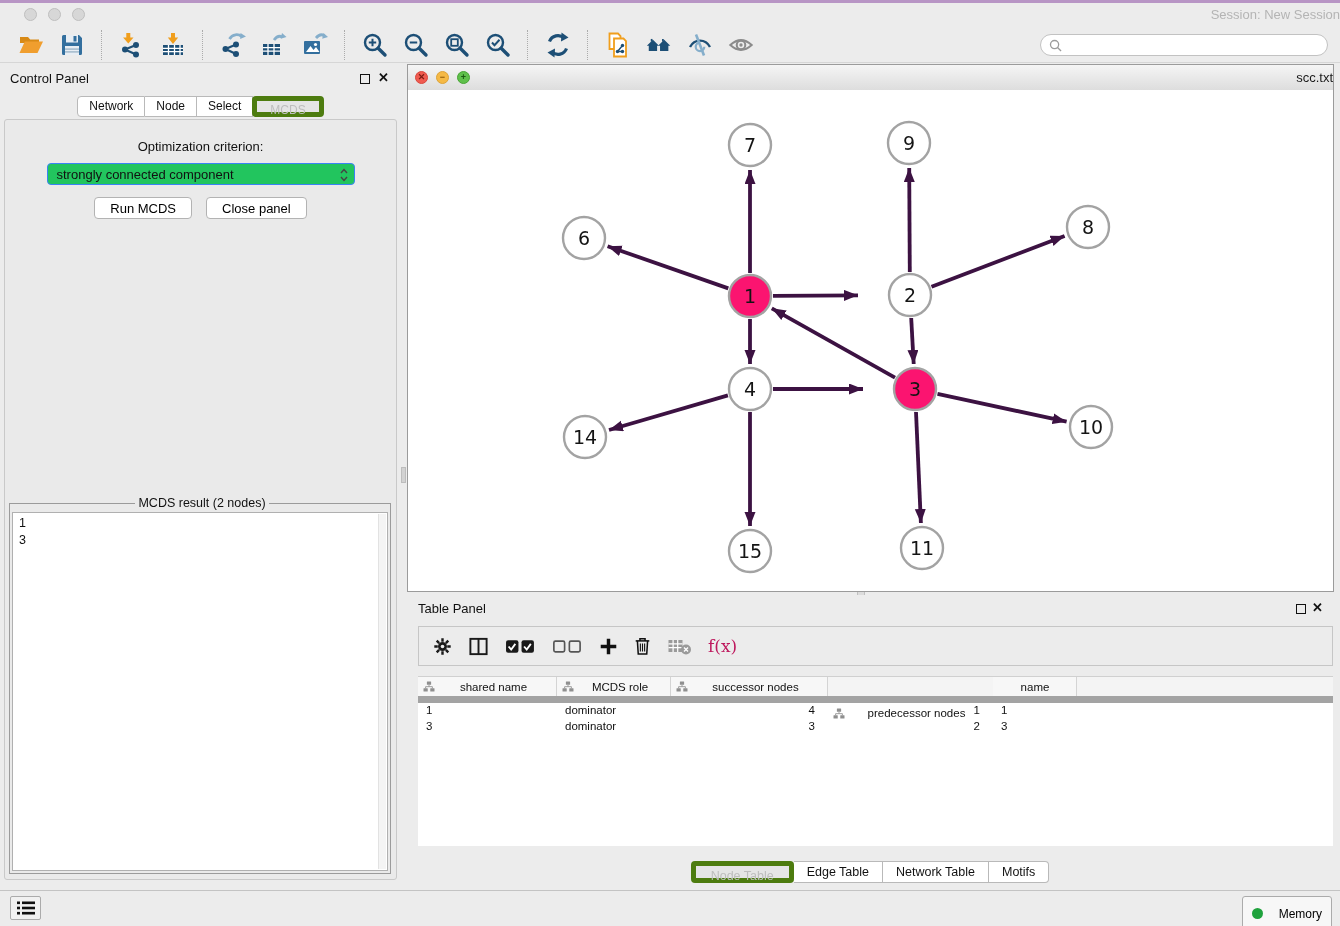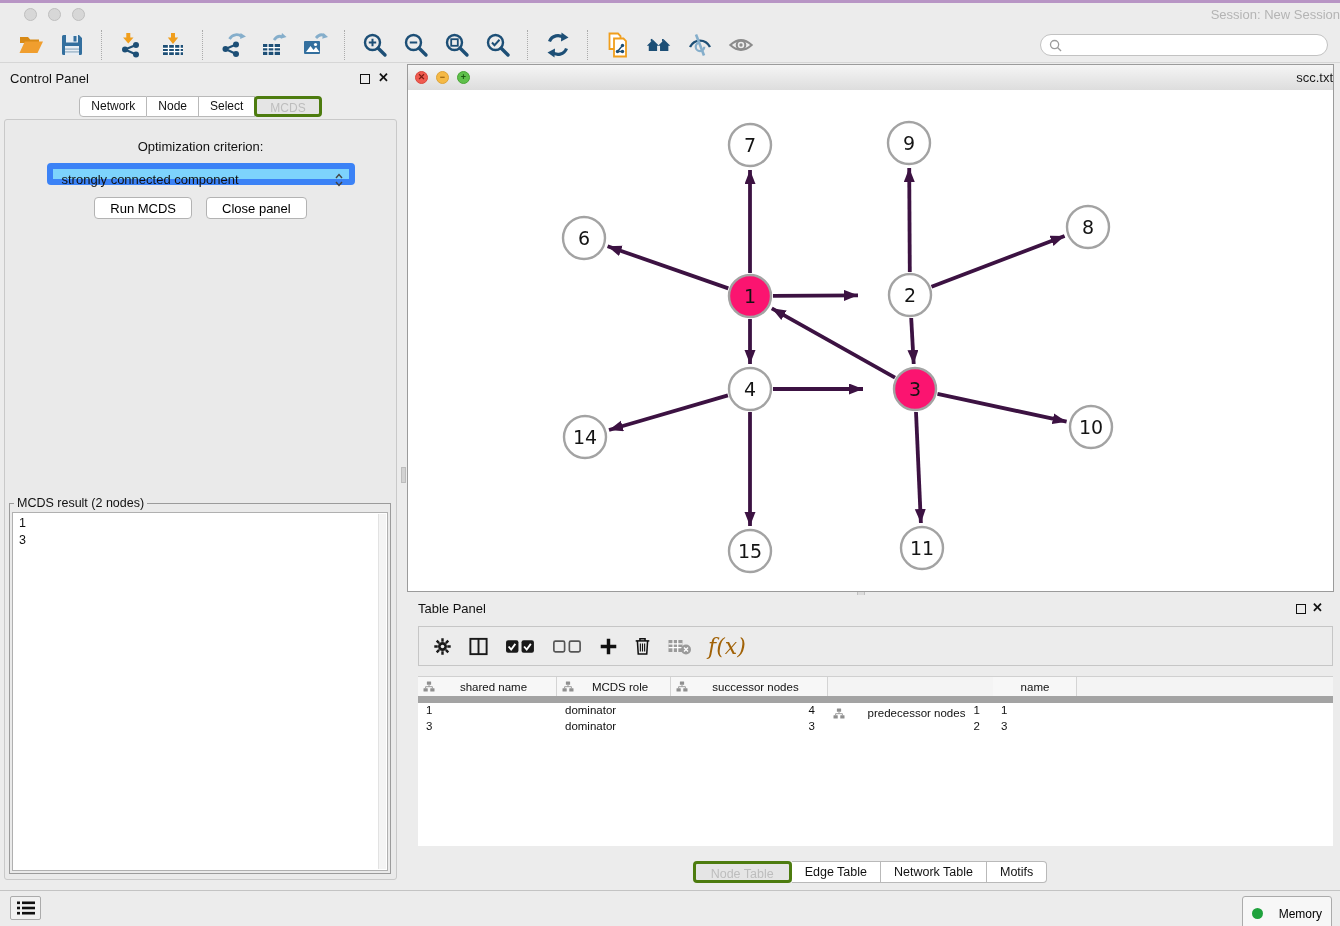--- a/index.html
+++ b/index.html
@@ -24,29 +24,29 @@
   
   .control-panel{position:absolute;left:0;top:63px;width:401px;height:828px;background:#ececec;}
   .panel-title{position:absolute;left:10px;top:8px;font-size:13px;color:#111;}
   .float-btn{position:absolute;top:11px;width:10px;height:10px;border:1.5px solid #111;background:transparent;padding:0;}
   .close-btn{position:absolute;top:6px;font-size:13px;font-weight:bold;color:#111;background:none;border:none;padding:0;line-height:18px;}
   .cp-float{right:31px}.cp-close{right:12px}
   .cp-tabs{position:absolute;left:0;right:0;top:33px;display:flex;justify-content:center;}
   .tab{font-size:12px;height:21px;padding:2px 11px 3px;background:#fff;border:1px solid #b9b9b9;border-left:none;color:#111;font-family:inherit;cursor:default;box-sizing:border-box;}
   .tab.first{border-left:1px solid #b9b9b9;border-radius:4px 0 0 4px;}
   .tab.last{border-radius:0 4px 4px 0;}
-  .tab.active{background:#e5e5e5;color:#bdbdbd;border:3px solid #4d7c0f;border-radius:4px;margin-left:-1px;padding:2px 13px 3px;}
+  .tab.active{background:#e5e5e5;color:#bdbdbd;border:5px solid #4d7c0f;border-radius:4px;margin-left:-1px;padding:2px 13px 3px;}
   .cp-body{position:absolute;left:4px;right:4px;top:56px;bottom:11px;background:#eaeaea;border:1px solid #c9c9c9;border-radius:3px;box-sizing:border-box;}
   .opt-label{margin-top:19px;text-align:center;font-size:13px;}
-  .select{position:relative;margin:9px auto 0;width:308px;height:22px;background:#7dd3fc;border:6px solid #3b82f6;border-radius:4px;font-size:13px;line-height:21px;padding-left:9px;box-sizing:border-box;}
+  .select{position:relative;margin:9px auto 0;width:308px;height:22px;background:#22c55e;border:1px solid #3b82f6;border-radius:4px;font-size:13px;line-height:21px;padding-left:9px;box-sizing:border-box;}
   .select .chev{position:absolute;right:5px;top:3px;}
   .btn-row{margin-top:12px;display:flex;justify-content:center;gap:14px;}
   .pbtn{height:22px;padding:0 15px;font-size:13px;background:#fff;border:1px solid #b3b3b3;border-radius:4px;font-family:inherit;cursor:default;}
   .result-box{position:absolute;left:4px;right:5px;top:376px;bottom:5px;border:1px solid #9b9b9b;margin:0;padding:2px;}
-  .result-box legend{font-size:12.5px;padding:0 3px;margin-left:2px;}
+  .result-box legend{font-size:12.5px;padding:0 3px;margin-left:2px;text-align:center;}
   .result-inner{width:100%;height:100%;background:#fff;border:1px solid #b0b0b0;box-sizing:border-box;position:relative;font-size:12.5px;line-height:17px;padding:2px 0 0 6px;overflow:hidden;}
   .result-scroll{position:absolute;top:1px;bottom:1px;right:1px;width:7px;background:#f4f4f4;border-left:1px solid #e2e2e2;}
   .rline{height:17px;}
 
   
   .v-gutter{position:absolute;left:401px;top:63px;width:6px;bottom:35px;background:#ececec;}
   .v-handle{position:absolute;left:0;top:404px;width:5px;height:16px;background:#d2d2d2;border:1px solid #bdbdbd;box-sizing:border-box;}
   .h-gutter{position:absolute;left:407px;top:592px;width:927px;height:3px;background:#ececec;}
   .h-handle{position:absolute;left:450px;top:-4px;width:8px;height:8px;background:#dcdcdc;border:1px solid #c0c0c0;box-sizing:border-box;}
 
@@ -59,21 +59,21 @@
   .dot.yellow{left:28px;background:#f5b945;border:1px solid #dda338;color:#8a5607;}
   .dot.green{left:49px;background:#5fc04b;border:1px solid #48a435;color:#1c5a12;}
   .nw-canvas{position:absolute;left:0;top:25px;right:0;bottom:0;background:#fff;overflow:hidden;}
   #graph{position:absolute;left:0;top:0;}
 
   
   .table-panel{position:absolute;left:407px;top:595px;width:927px;height:296px;background:#ececec;}
   .tp-float{right:28px}.tp-close{right:11px}
   .tp-toolbar{position:absolute;left:11px;right:1px;top:31px;height:40px;border:1px solid #c6c6c6;background:#ececec;display:flex;align-items:center;padding-left:14px;box-sizing:border-box;}
   .tt-btn{background:none;border:none;margin-right:16px;padding:0;display:flex;align-items:center;cursor:default;}
-  .fx{font-family:"DejaVu Serif",serif;font-style:italic;font-size:22px;color:#a16207;}
+  .fx{font-family:"DejaVu Serif",serif;font-size:17px;color:#be185d;}
   .tbl{position:absolute;left:11px;right:1px;top:81px;height:169px;background:#fff;overflow:hidden;border-top:1px solid #d0d0d0;}
   .tbl-head{display:flex;height:19px;background:#f4f4f4;border-bottom:7px solid #a3a3a3;}
   .th{display:flex;align-items:center;border-right:1px solid #d4d4d4;font-size:11.5px;box-sizing:border-box;padding-left:5px;background:#f7f7f7;}
   .th .lbl{flex:1;text-align:center;padding-right:4px;white-space:nowrap;}
   .th.filler{flex:1;border-right:none;background:#f4f4f4;}
   .tree{display:flex;align-items:center;}
   .tr{display:flex;height:16px;font-size:11.5px;}
   .td{box-sizing:border-box;padding:1px 6px 0 8px;white-space:nowrap;overflow:hidden;}
   .td.r{text-align:right;padding-right:13px;}
   .tp-tabs{position:absolute;left:0;right:0;top:266px;display:flex;justify-content:center;}

